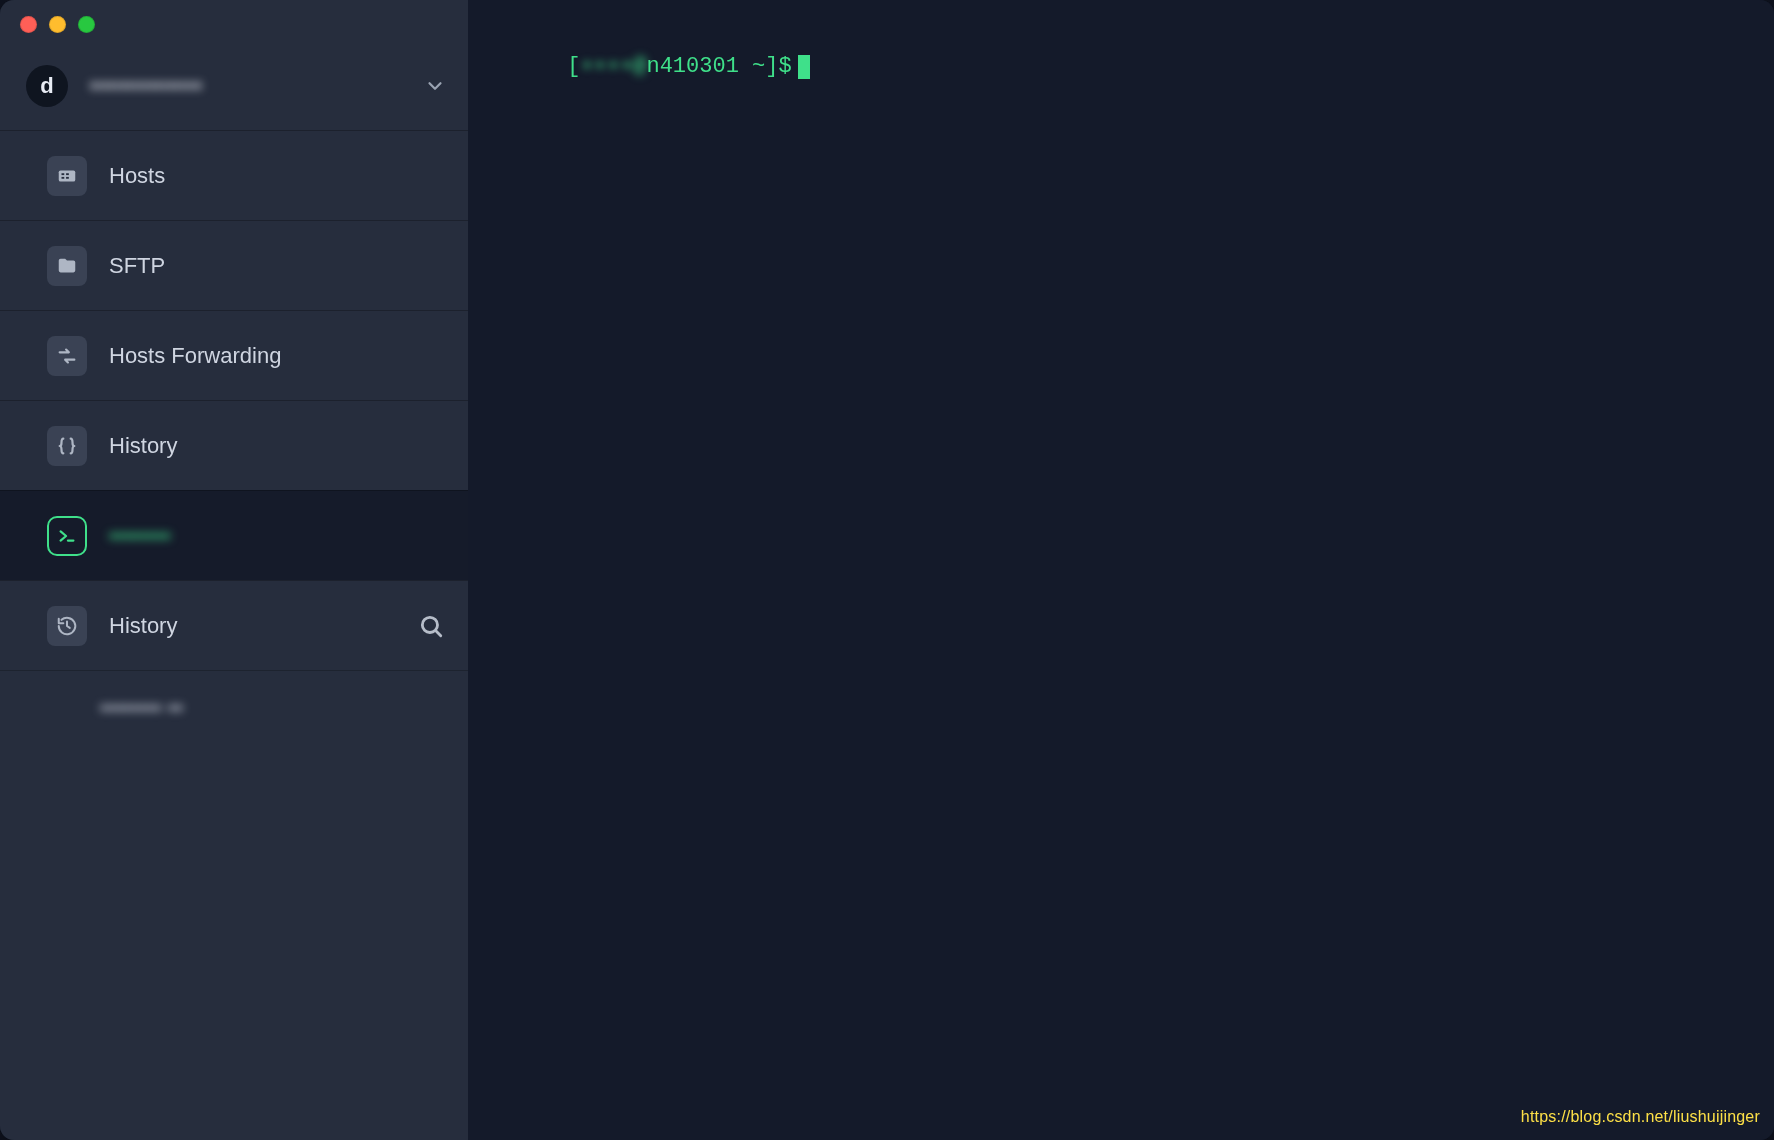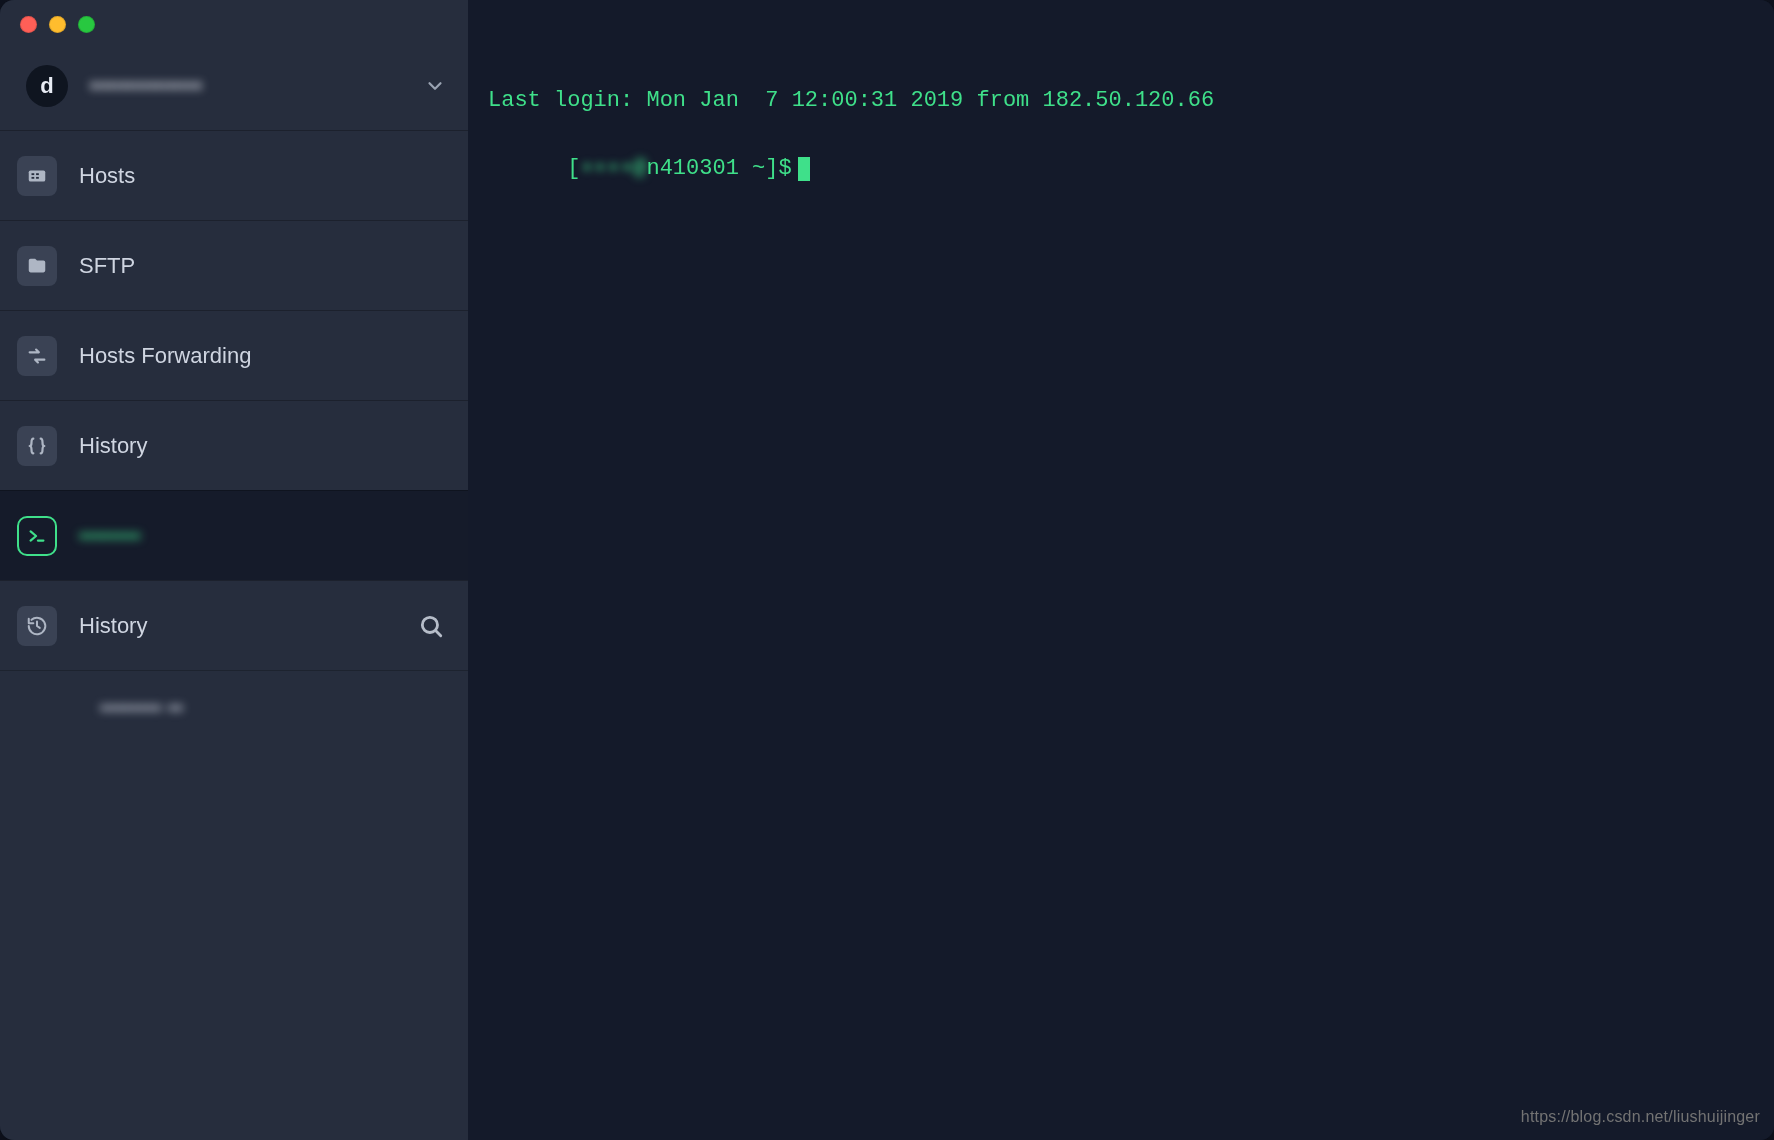--- a/index.html
+++ b/index.html
@@ -35,21 +35,21 @@
     flex: 1; margin-left: 22px; color: #e8ecf4; font-size: 24px; letter-spacing: 1px;
     filter: blur(5px);
   }
   .chev {
     width: 30px; height: 30px; display:flex; align-items:center; justify-content:center;
     color: #9aa3b2;
   }
   
   .nav { display:flex; flex-direction: column; }
   .item {
-    display:flex; align-items:center; height: 90px; padding: 0 24px 0 17px;
+    display:flex; align-items:center; height: 90px; padding: 0 24px 0 47px;
     border-top: 1px solid rgba(0,0,0,0.25);
     cursor: pointer;
   }
   .item:first-child { border-top: 1px solid rgba(0,0,0,0.25); }
   .item .ico {
     width: 40px; height: 40px; border-radius: 8px; background: #3a4254;
     display:flex; align-items:center; justify-content:center; color:#aeb6c4;
   }
   .item .label { margin-left: 22px; color: #cfd5e1; font-size: 22px; }
   .item.active {
@@ -73,21 +73,21 @@
   }
   .term .line { display:block; }
   .term .prompt { display:inline-flex; align-items:center; }
   .term .blur-user { display:inline-block; filter: blur(4px); color:#3fe08a; }
   .cursor {
     display:inline-block; width: 12px; height: 24px; background:#3fe08a; margin-left: 6px;
     vertical-align: -4px;
   }
   
   .watermark {
-    position: absolute; right: 14px; bottom: 10px; color: #737373; font-size: 16px;
+    position: absolute; right: 14px; bottom: 10px; color: #fde047; font-size: 16px;
     font-family: -apple-system, Arial, sans-serif; letter-spacing: 0.2px;
   }
   
   svg { display:block; }
 </style>
 </head>
 <body>
 
 <div class="window">
 
@@ -187,20 +187,19 @@
         <div class="history-sub">
           <div class="label">•••••••• ••</div>
         </div>
 
       </nav>
 
       <div class="spacer"></div>
     </aside>
 
     <main class="term">
-      <span class="line">Last login: Mon Jan  7 12:00:31 2019 from 182.50.120.66</span>
       <span class="line prompt"><span>[</span><span class="blur-user">••••@</span><span>n410301</span><span> </span><span>~</span><span>]$</span><span class="cursor"></span></span>
 
       <div class="watermark">https://blog.csdn.net/liushuijinger</div>
     </main>
 
   </div>
 </div>
 
 </body></html>

